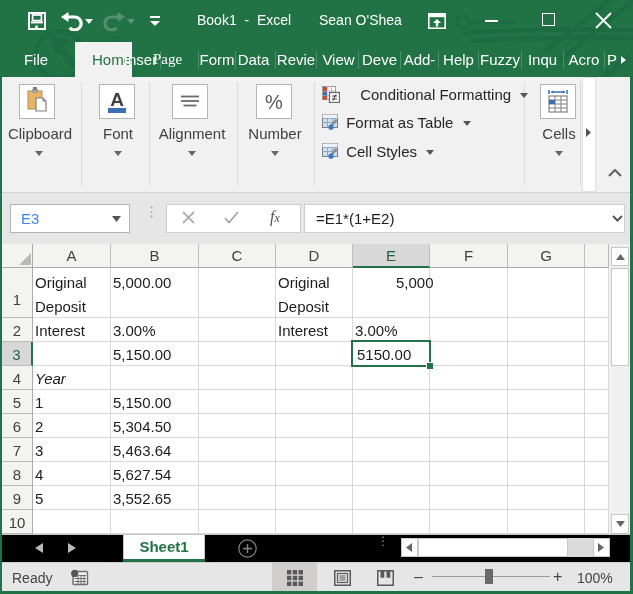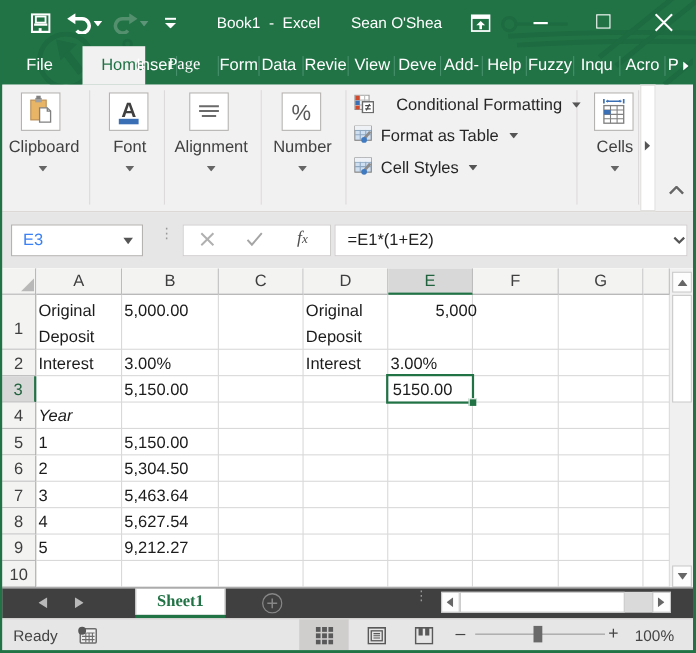--- a/index.html
+++ b/index.html
@@ -35,21 +35,21 @@
 
 
 #grid { position:absolute; top:244px; left:2px; width:629px; height:290px; background:#fff; }
 .colh { position:absolute; top:0; height:23px; background:#f3f3f2; border-right:1px solid #bcbcbc; font-size:15px; color:#3f3f3f; text-align:center; line-height:24px; }
 .rowh { position:absolute; left:0; width:31px; background:#f3f3f2; border-bottom:1px solid #bcbcbc; font-size:15px; color:#3f3f3f; text-align:center; }
 .cell { position:absolute; font-size:15px; color:#1c1c1c; padding-left:2px; white-space:nowrap; }
 .gl-v { position:absolute; width:1px; background:#d9d9d9; }
 .gl-h { position:absolute; height:1px; background:#d9d9d9; }
 
 
-#tabbar { position:absolute; top:534px; left:2px; width:629px; height:28px; background:#404040; border-top:1px solid #c6c6c6;font-family:Liberation Serif, serif; }
+#tabbar { position:absolute; top:534px; left:2px; width:629px; height:28px; background:#000000; border-top:1px solid #c6c6c6; }
 
 
 #status { position:absolute; top:562px; left:2px; width:629px; height:29px; background:#e7e6e6; border-top:1px solid #d0cecd; font-size:14px; color:#444; }
 
 
 #brd-l { position:absolute; top:42px; left:0; width:2px; height:552px; background:#217346; }
 #brd-r { position:absolute; top:42px; right:0; width:3px; height:552px; background:#217346; }
 #brd-b { position:absolute; bottom:0; left:0; width:633px; height:3px; background:#217346; }
 </style>
 </head>
@@ -352,21 +352,21 @@
       <div class="cell" style="left:31px;top:122px;width:78px;height:24px;line-height:26px;font-style:italic;">Year</div>
       <div class="cell" style="left:31px;top:146px;width:78px;height:24px;line-height:26px;">1</div>
       <div class="cell" style="left:109px;top:146px;width:88px;height:24px;line-height:26px;">5,150.00</div>
       <div class="cell" style="left:31px;top:170px;width:78px;height:24px;line-height:26px;">2</div>
       <div class="cell" style="left:109px;top:170px;width:88px;height:24px;line-height:26px;">5,304.50</div>
       <div class="cell" style="left:31px;top:194px;width:78px;height:24px;line-height:26px;">3</div>
       <div class="cell" style="left:109px;top:194px;width:88px;height:24px;line-height:26px;">5,463.64</div>
       <div class="cell" style="left:31px;top:218px;width:78px;height:24px;line-height:26px;">4</div>
       <div class="cell" style="left:109px;top:218px;width:88px;height:24px;line-height:26px;">5,627.54</div>
       <div class="cell" style="left:31px;top:242px;width:78px;height:24px;line-height:26px;">5</div>
-      <div class="cell" style="left:109px;top:242px;width:88px;height:24px;line-height:26px;">9,212.27</div>
+      <div class="cell" style="left:109px;top:242px;width:88px;height:24px;line-height:26px;">3,552.65</div>
       <div class="abs" style="left:349px;top:96px;width:80px;height:27px;border:2px solid #217346;"></div>
       <div class="abs" style="left:424px;top:118px;width:7px;height:7px;background:#217346;border-left:1.5px solid #fff;border-top:1.5px solid #fff;"></div>
       <div class="abs" style="left:607px;top:0;width:22px;height:290px;background:#f0f0f0;"></div>
       <div class="abs" style="left:609px;top:3px;width:18px;height:19px;background:#fdfdfd;border:1px solid #c8c8c8;"></div>
       <svg class="abs" style="left:614px;top:10px" width="9" height="6" viewBox="0 0 9 6">
         <path d="M4.5 0 L9 6 L0 6 Z" fill="#666"></path>
       </svg>
       <div class="abs" style="left:609px;top:24px;width:18px;height:98px;background:#fff;border:1px solid #c8c8c8;"></div>
       <div class="abs" style="left:609px;top:270px;width:18px;height:20px;background:#fdfdfd;border:1px solid #c8c8c8;"></div>
       <svg class="abs" style="left:614px;top:277px" width="9" height="6" viewBox="0 0 9 6">

